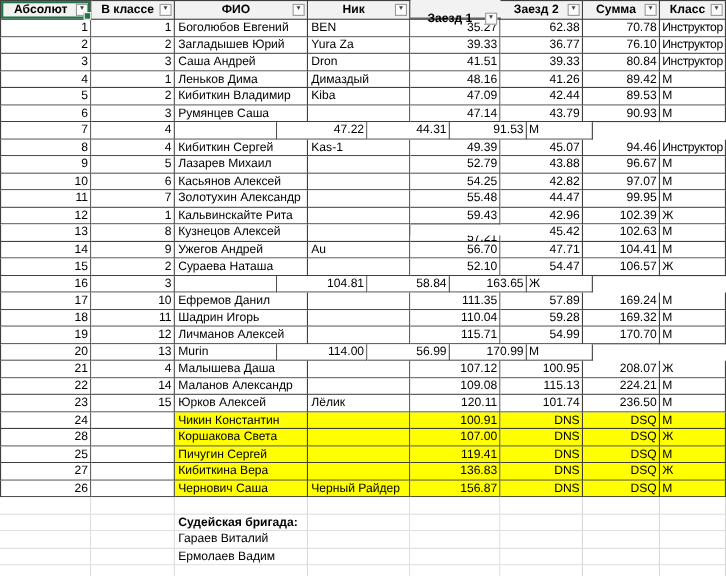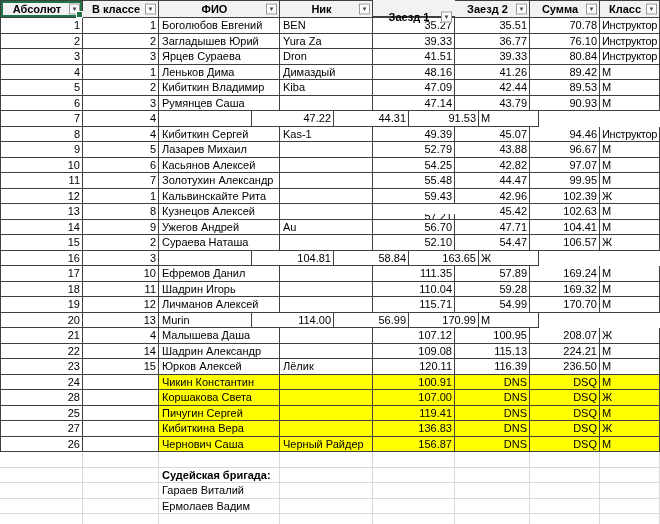--- a/index.html
+++ b/index.html
@@ -87,38 +87,38 @@
         <span class="filter-btn">▼</span>
       </div>
     </div>
   <div id="table-body">
       <div class="row">
         <div class="cell ar col-absolute" style="width: 83px;">1</div>
         <div class="cell ar col-in_class" style="width: 76px;">1</div>
         <div class="cell al col-fio" style="width: 121px;">Боголюбов Евгений</div>
         <div class="cell al col-nick" style="width: 93px;">BEN</div>
         <div class="cell ar col-race1" style="width: 82px;">35.27</div>
-        <div class="cell ar col-race2" style="width: 75px;">35.51</div>
+        <div class="cell ar col-race2" style="width: 75px;">62.38</div>
         <div class="cell ar col-sum" style="width: 70px;">70.78</div>
         <div class="cell al col-class" style="width: 60px;">Инструктор</div>
       </div>
       <div class="row">
         <div class="cell ar col-absolute" style="width: 83px;">2</div>
         <div class="cell ar col-in_class" style="width: 76px;">2</div>
         <div class="cell al col-fio" style="width: 121px;">Загладышев Юрий</div>
         <div class="cell al col-nick" style="width: 93px;">Yura Za</div>
         <div class="cell ar col-race1" style="width: 82px;">39.33</div>
         <div class="cell ar col-race2" style="width: 75px;">36.77</div>
         <div class="cell ar col-sum" style="width: 70px;">76.10</div>
         <div class="cell al col-class" style="width: 60px;">Инструктор</div>
       </div>
       <div class="row">
         <div class="cell ar col-absolute" style="width: 83px;">3</div>
         <div class="cell ar col-in_class" style="width: 76px;">3</div>
-        <div class="cell al col-fio" style="width: 121px;">Ярцев Сураева</div>
+        <div class="cell al col-fio" style="width: 121px;">Саша Андрей</div>
         <div class="cell al col-nick" style="width: 93px;">Dron</div>
         <div class="cell ar col-race1" style="width: 82px;">41.51</div>
         <div class="cell ar col-race2" style="width: 75px;">39.33</div>
         <div class="cell ar col-sum" style="width: 70px;">80.84</div>
         <div class="cell al col-class" style="width: 60px;">Инструктор</div>
       </div>
       <div class="row">
         <div class="cell ar col-absolute" style="width: 83px;">4</div>
         <div class="cell ar col-in_class" style="width: 76px;">1</div>
         <div class="cell al col-fio" style="width: 121px;">Леньков Дима</div>
@@ -291,34 +291,34 @@
         <div class="cell al col-fio" style="width: 121px;">Малышева Даша</div>
         <div class="cell al col-nick" style="width: 93px;"></div>
         <div class="cell ar col-race1" style="width: 82px;">107.12</div>
         <div class="cell ar col-race2" style="width: 75px;">100.95</div>
         <div class="cell ar col-sum" style="width: 70px;">208.07</div>
         <div class="cell al col-class" style="width: 60px;">Ж</div>
       </div>
       <div class="row">
         <div class="cell ar col-absolute" style="width: 83px;">22</div>
         <div class="cell ar col-in_class" style="width: 76px;">14</div>
-        <div class="cell al col-fio" style="width: 121px;">Шадрин Александр</div>
+        <div class="cell al col-fio" style="width: 121px;">Маланов Александр</div>
         <div class="cell al col-nick" style="width: 93px;"></div>
         <div class="cell ar col-race1" style="width: 82px;">109.08</div>
         <div class="cell ar col-race2" style="width: 75px;">115.13</div>
         <div class="cell ar col-sum" style="width: 70px;">224.21</div>
         <div class="cell al col-class" style="width: 60px;">М</div>
       </div>
       <div class="row">
         <div class="cell ar col-absolute" style="width: 83px;">23</div>
         <div class="cell ar col-in_class" style="width: 76px;">15</div>
         <div class="cell al col-fio" style="width: 121px;">Юрков Алексей</div>
         <div class="cell al col-nick" style="width: 93px;">Лёлик</div>
         <div class="cell ar col-race1" style="width: 82px;">120.11</div>
-        <div class="cell ar col-race2" style="width: 75px;">116.39</div>
+        <div class="cell ar col-race2" style="width: 75px;">101.74</div>
         <div class="cell ar col-sum" style="width: 70px;">236.50</div>
         <div class="cell al col-class" style="width: 60px;">М</div>
       </div>
       <div class="row">
         <div class="cell ar col-absolute" style="width: 83px;">24</div>
         <div class="cell ar col-in_class" style="width: 76px;"></div>
         <div class="cell al col-fio hl" style="width: 121px;">Чикин Константин</div>
         <div class="cell al col-nick hl" style="width: 93px;"></div>
         <div class="cell ar col-race1 hl" style="width: 82px;">100.91</div>
         <div class="cell ar col-race2 hl" style="width: 75px;">DNS</div>

